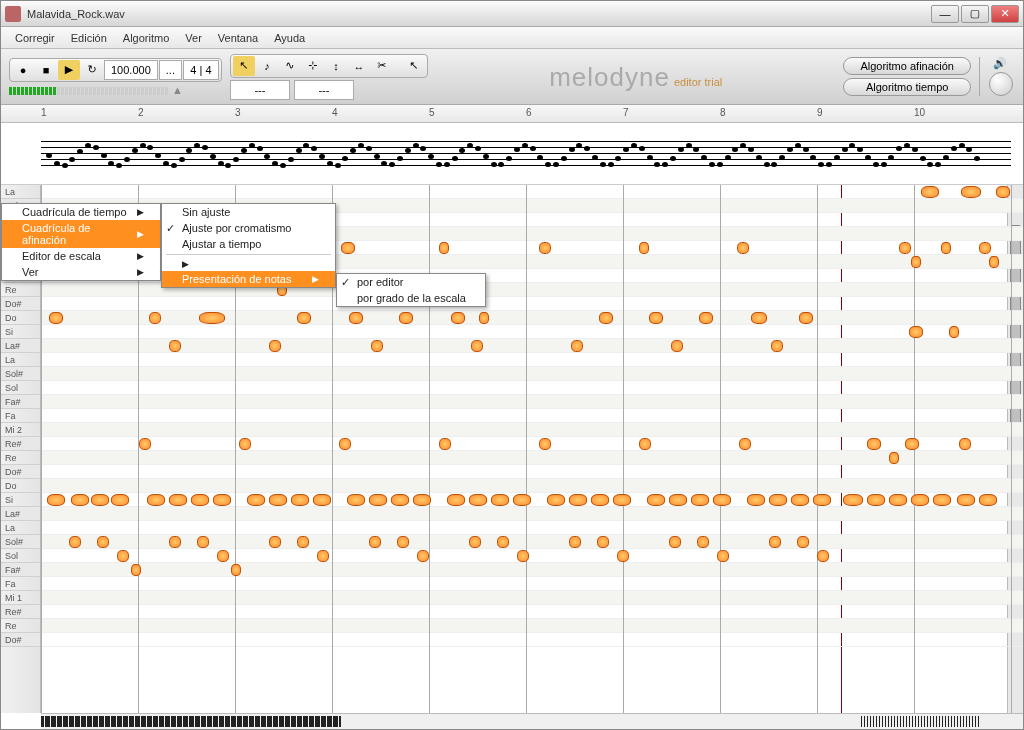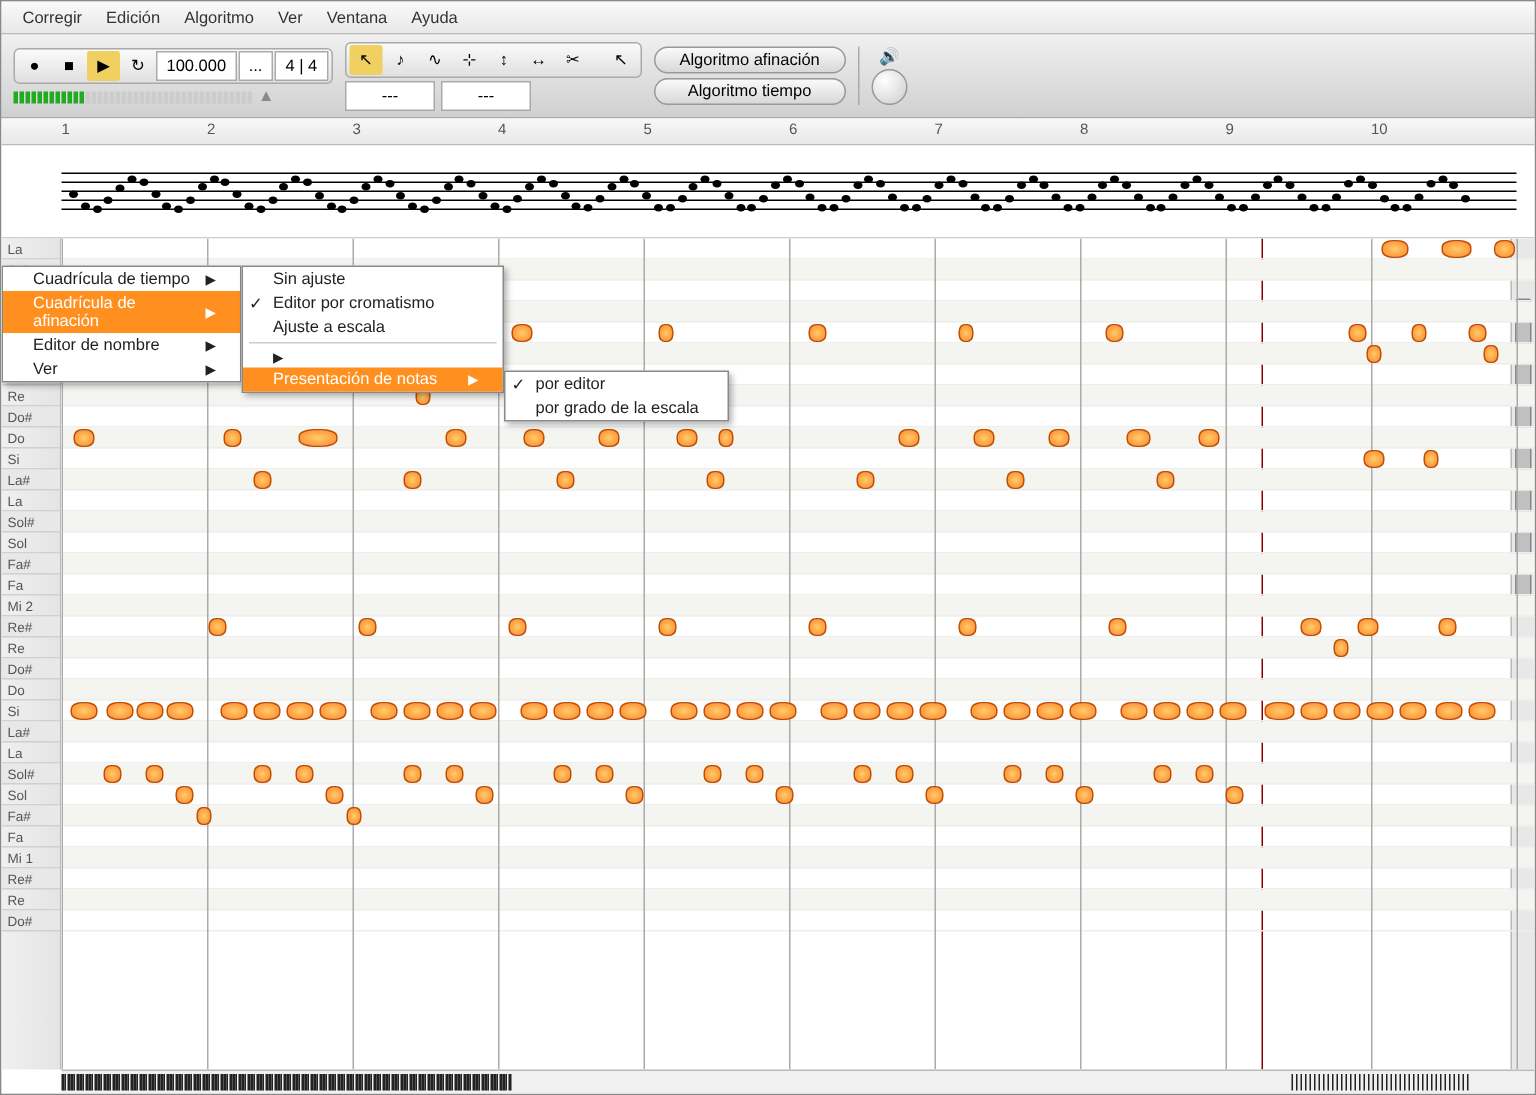--- a/index.html
+++ b/index.html
@@ -68,20 +68,29 @@
 .ctx-sep { height: 1px; background: #ccc; margin: 2px 4px; }
 
 .scrollbar-v { position: absolute; right: 0; top: 0; bottom: 0; width: 16px; background: #e8e8e8; border-left: 1px solid #bbb; }
 .scroll-thumb { position: absolute; left: 2px; right: 2px; background: #c0c0c0; border: 1px solid #888; border-radius: 2px; }
 </style>
 </head>
 <body>
 
 <div class="window">
 
+  <div class="titlebar">
+    <div class="titlebar-icon"></div>
+    <div class="titlebar-text">Malavida_Rock.wav</div>
+    <div class="win-buttons">
+      <div class="win-btn">—</div>
+      <div class="win-btn">▢</div>
+      <div class="win-btn close">✕</div>
+    </div>
+  </div>
 
   <div class="menubar">
     <div class="menubar-item">Corregir</div>
     <div class="menubar-item">Edición</div>
     <div class="menubar-item">Algoritmo</div>
     <div class="menubar-item">Ver</div>
     <div class="menubar-item">Ventana</div>
     <div class="menubar-item">Ayuda</div>
   </div>
 
@@ -154,20 +163,24 @@
         <div class="tool-btn">✂</div>
         <div style="width:8px"></div>
         <div class="tool-btn">↖</div>
       </div>
       <div style="display:flex;gap:4px">
         <div class="tool-field" style="min-width:60px">---</div>
         <div class="tool-field" style="min-width:60px">---</div>
       </div>
     </div>
 
+    <div class="brand">
+      <span class="brand-main">melodyne</span>
+      <span class="brand-sub">editor trial</span>
+    </div>
 
     <div class="right-buttons">
       <div class="correct-btn">Algoritmo afinación</div>
       <div class="correct-btn">Algoritmo tiempo</div>
     </div>
 
     <div class="volume-area">
       <span style="color:#555">🔊</span>
       <div class="knob"></div>
     </div>
@@ -809,38 +822,38 @@
     <div class="context-menu" style="left:0px;top:98px;width:160px" id="ctx1">
         <div class="ctx-item">
           <span>Cuadrícula de tiempo</span>
           <span class="ctx-arrow">▶</span>
         </div>
         <div class="ctx-item hl">
           <span>Cuadrícula de afinación</span>
           <span class="ctx-arrow">▶</span>
         </div>
         <div class="ctx-item">
-          <span>Editor de nombre</span>
+          <span>Editor de escala</span>
           <span class="ctx-arrow">▶</span>
         </div>
         <div class="ctx-item">
           <span>Ver</span>
           <span class="ctx-arrow">▶</span>
         </div>
       </div>
     <div class="context-menu" style="left:160px;top:98px;width:175px" id="ctx2">
         <div class="ctx-item">
           <span>Sin ajuste</span>
         </div>
         <div class="ctx-item">
           <span class="ctx-check">✓</span>
-          <span>Editor por cromatismo</span>
+          <span>Ajuste por cromatismo</span>
         </div>
         <div class="ctx-item">
-          <span>Ajuste a escala</span>
+          <span>Ajustar a tiempo</span>
         </div>
         <div class="ctx-sep"></div>
         <div class="ctx-item">
           <span class="ctx-arrow">▶</span>
         </div>
         <div class="ctx-item hl">
           <span>Presentación de notas</span>
           <span class="ctx-arrow">▶</span>
         </div>
       </div>

